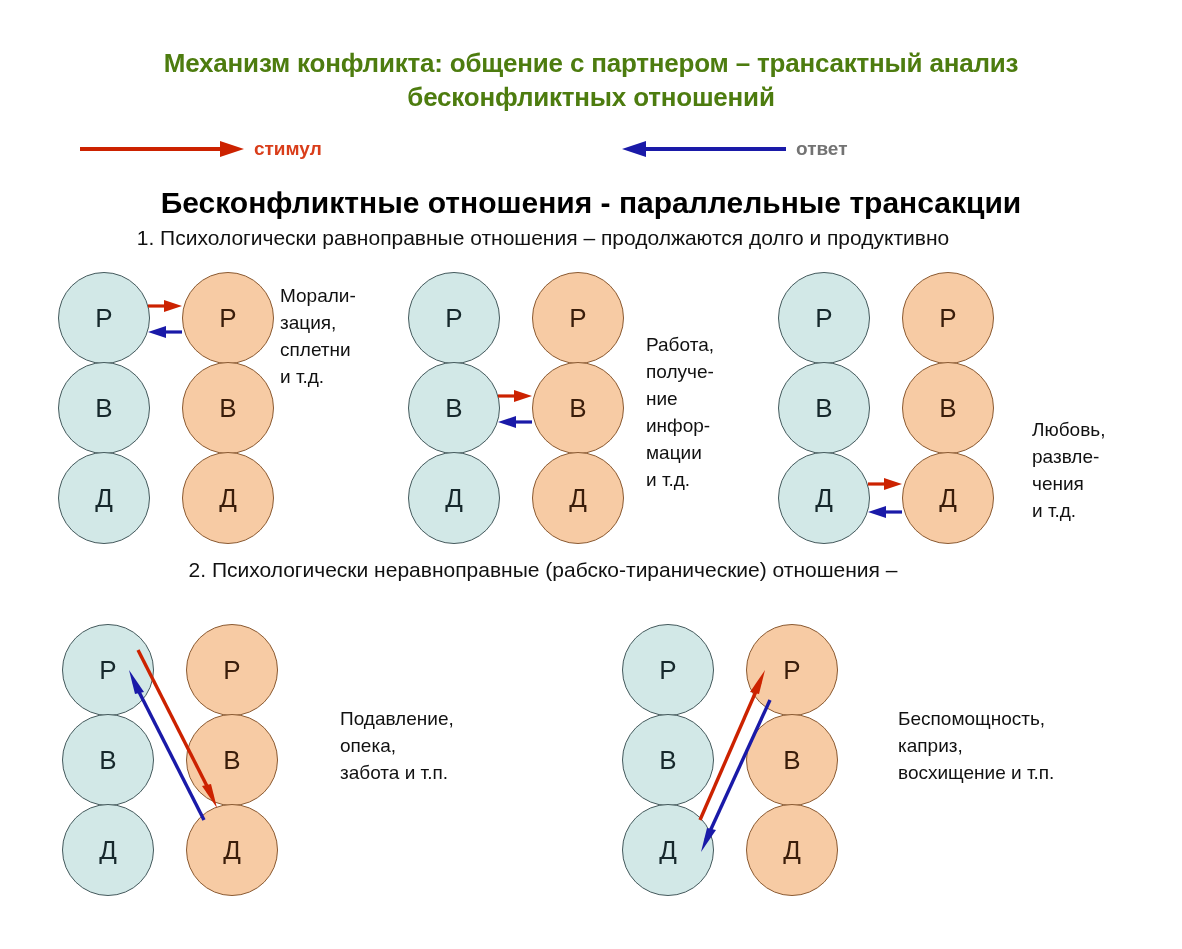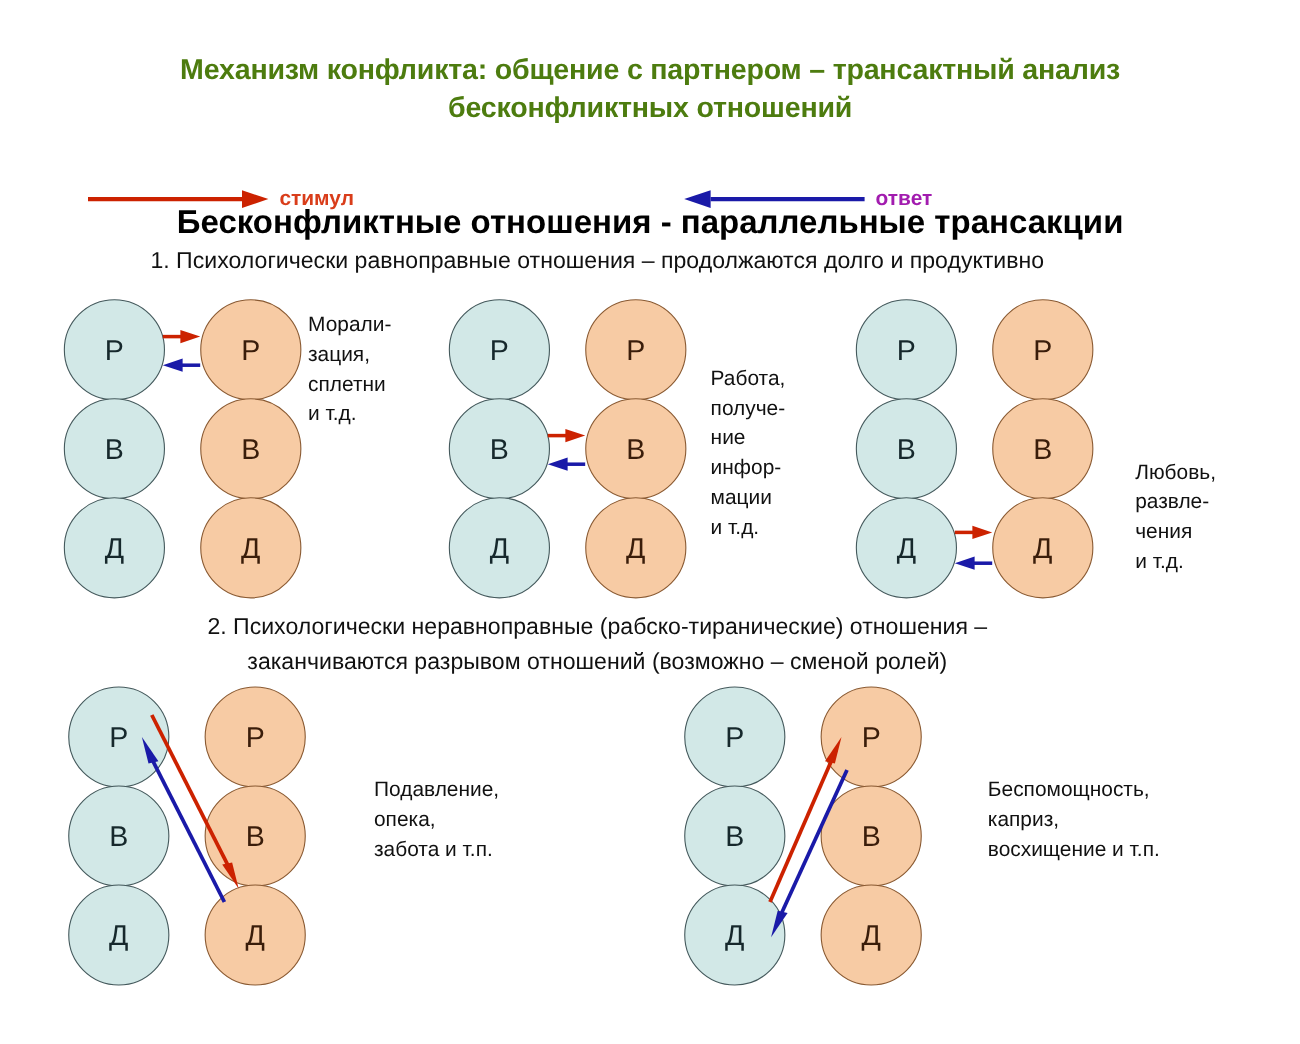--- a/index.html
+++ b/index.html
@@ -25,31 +25,31 @@
     font-size: 26px;
     font-weight: bold;
     line-height: 1.32;
     color: #4d7c0f;
     letter-spacing: -0.2px;
   }
 
   
   .legend-row { position: absolute; left: 0; top: 138px; width: 1182px; height: 36px; }
 
-  .legend-item { position: absolute; display: flex; align-items: flex-end; margin-top: 32px; }
+  .legend-item { position: absolute; display: flex; align-items: flex-end; }
   .legend-stimul { left: 78px; top: 0; }
   .legend-otvet  { left: 620px; top: 0; }
 
   .legend-label {
     font-size: 19px;
     font-weight: bold;
     white-space: nowrap;
   }
   .legend-label.red  { color: #d93d1a; margin-left: 8px; }
-  .legend-label.blue { color: #a21caf; margin-left: 8px; }
+  .legend-label.blue { color: #737373; margin-left: 8px; }
 
   .arrow-svg { display:block; }
 
   
   .subhead {
     position: absolute;
     width: 1182px;
     text-align: center;
     font-weight: bold;
     font-size: 30px;
@@ -209,21 +209,20 @@
         <polygon points="108,234 90,240 108,246" fill="#1a1aa8"></polygon>
       </g>
     </svg>
   </div>
   <div class="caption" style="left:1032px; top:417px; width:130px;">Любовь,
 развле-
 чения
 и т.д.</div>
 
   <div class="line-text sec2-desc">2. Психологически неравноправные (рабско-тиранические) отношения –</div>
-  <div class="line-text" style="top:588px;">заканчиваются разрывом отношений (возможно – сменой ролей)</div>
 
   <div class="group" style="left:62px; top:624px; width:216px; height:272px;">
     <div class="col col-left">
       <div class="node blue">Р</div>
       <div class="node blue">В</div>
       <div class="node blue">Д</div>
     </div>
     <div class="col col-right">
       <div class="node orange">Р</div>
       <div class="node orange">В</div>

